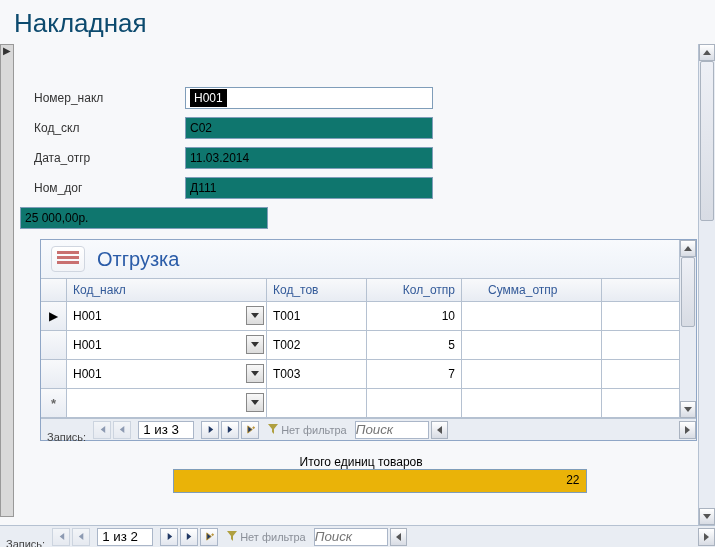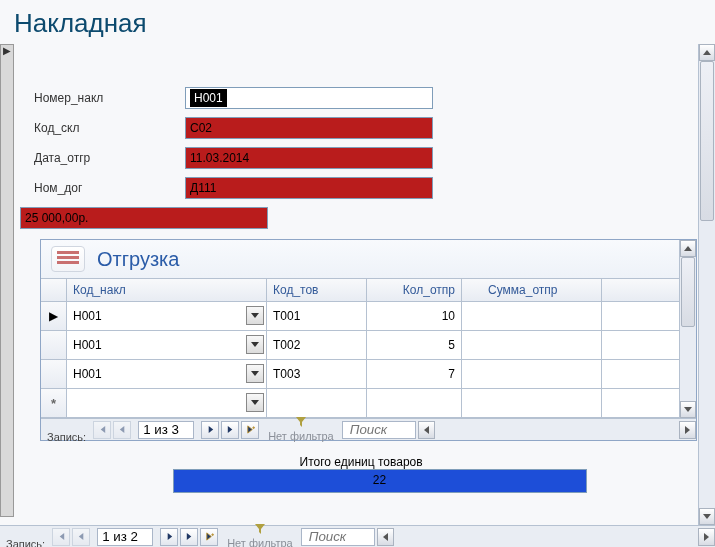--- a/index.html
+++ b/index.html
@@ -3,21 +3,21 @@
   <meta charset="utf-8">
   <style>
     * { box-sizing: border-box; margin: 0; padding: 0; }
     body { font-family: "Segoe UI", Tahoma, sans-serif; font-size: 12px; background: #f7f8fa; width: 715px; height: 547px; position: relative; overflow: hidden; }
     .form-title { font-size: 26px; color: #0c4a6e; padding: 8px 14px; font-weight: 400; }
     .record-selector-main { position: absolute; left: 0; top: 44px; width: 14px; bottom: 30px; background: #d9d9d9; border: 1px solid #999; }
     .record-selector-main .marker { font-size: 10px; color: #333; padding-left: 2px; }
     .form-body { margin-left: 20px; padding-top: 40px; }
     .field-row { display: flex; align-items: center; margin-bottom: 8px; }
     .field-label { width: 165px; padding-left: 14px; color: #333; }
-    .field-input { width: 248px; height: 22px; border: 1px solid #7f9db9; background: #b91c1c; padding: 2px 4px; font-family: inherit; font-size: 12px; }
+    .field-input { width: 248px; height: 22px; border: 1px solid #7f9db9; background: #0f766e; padding: 2px 4px; font-family: inherit; font-size: 12px; }
     .field-input.highlighted { background: #000; color: #fff; display: inline-block; }
     .field-cell { width: 248px; height: 22px; border: 1px solid #7f9db9; background: #fff; padding: 2px 4px; display: flex; align-items: center; }
     .subform { margin: 10px 18px 0 20px; border: 1px solid #8fa6c6; background: #f97316; position: relative; }
     .subform-header { display: flex; align-items: center; padding: 6px 10px; background: linear-gradient(#f8fafd,#eef2f8); }
     .subform-icon { width: 34px; height: 26px; margin-right: 12px; background: linear-gradient(#fff,#f2f4f8); border-radius: 4px; border: 1px solid #d0d6e0; display: flex; align-items: center; justify-content: center; }
     .subform-icon-inner { width: 22px; height: 16px; display: flex; flex-direction: column; gap: 2px; }
     .subform-icon-inner div { height: 3px; background: #c97070; }
     .subform-title { font-size: 20px; color: #2b5ca8; }
     .grid { background: #fff; }
     .grid-head { display: flex; background: linear-gradient(#f8f9fb,#e8ecf3); border-top: 1px solid #b5c1d1; border-bottom: 1px solid #b5c1d1; }
@@ -37,30 +37,30 @@
     .scrollbar-v .arrow.up::after { content:""; border-left:4px solid transparent; border-right:4px solid transparent; border-bottom:5px solid #555; }
     .scrollbar-v .arrow.down { position: absolute; bottom: 0; width: 100%; }
     .scrollbar-v .arrow.down::after { content:""; border-left:4px solid transparent; border-right:4px solid transparent; border-top:5px solid #555; }
     .scrollbar-v .thumb { position: absolute; top: 17px; left: 1px; right: 1px; height: 70px; background: linear-gradient(#eef0f6,#d8dce4); border: 1px solid #aab3c0; border-radius: 2px; }
     .nav-bar { display: flex; align-items: center; background: #e9edf3; border-top: 1px solid #b5c1d1; height: 22px; font-size: 11px; }
     .nav-label { padding: 0 6px; color: #444; margin-top: 14px; }
     .nav-btn { width: 18px; height: 18px; display: flex; align-items: center; justify-content: center; background: linear-gradient(#fff,#e2e6ee); border: 1px solid #aab6c8; margin: 0 1px; cursor: pointer; }
     .nav-btn.disabled { opacity: 0.45; }
     .nav-btn svg { width: 9px; height: 9px; fill: #203864; }
     .nav-counter { width: 56px; height: 18px; border: 1px solid #aab6c8; background: #fff; padding: 1px 4px; margin: 0 6px; }
-    .nav-filter { color: #8a8f98; padding: 0 8px; display: flex; align-items: center; gap: 3px; flex-direction: column; }
+    .nav-filter { color: #8a8f98; padding: 0 8px; display: flex; align-items: flex-start; gap: 3px; }
     .nav-filter svg { width: 10px; height: 10px; fill: #b0a040; }
-    .nav-search { border: 1px solid #aab6c8; background: #fff; padding: 1px 7px; height: 18px; width: 74px; color: #8a8f98; font-style: italic; }
+    .nav-search { border: 1px solid #aab6c8; background: #fff; padding: 1px 0; height: 18px; width: 74px; color: #8a8f98; font-style: italic; }
     .nav-bar .sb-arrow { width: 17px; height: 18px; background: linear-gradient(#fff,#d8dce4); border: 1px solid #aab3c0; display: flex; align-items: center; justify-content: center; margin-left: 2px; }
     .nav-bar .sb-arrow::after { content:""; border-top:4px solid transparent; border-bottom:4px solid transparent; }
     .nav-bar .sb-arrow.left::after { border-right:5px solid #555; }
     .nav-bar .sb-arrow.right::after { border-left:5px solid #555; }
     .total-row { display: flex; align-items: center; margin: 14px 10px 0 34px; flex-direction: column; }
     .total-label { width: 160px; }
-    .total-value { width: 414px; height: 24px; border: 1px solid #7f9db9; background: #1d4ed8; padding: 3px 6px; text-align: center; }
+    .total-value { width: 414px; height: 24px; border: 1px solid #7f9db9; background: #eab308; padding: 3px 6px; text-align: right; }
     .main-nav { position: absolute; left: 0; right: 0; bottom: 0; }
     .scrollbar-v.main { top: 44px; bottom: 22px; }
     .sb-track { flex: 1; }
   </style>
 </head>
 <body>
 
 <div class="form-title">Накладная</div>
 
 <div class="record-selector-main">

